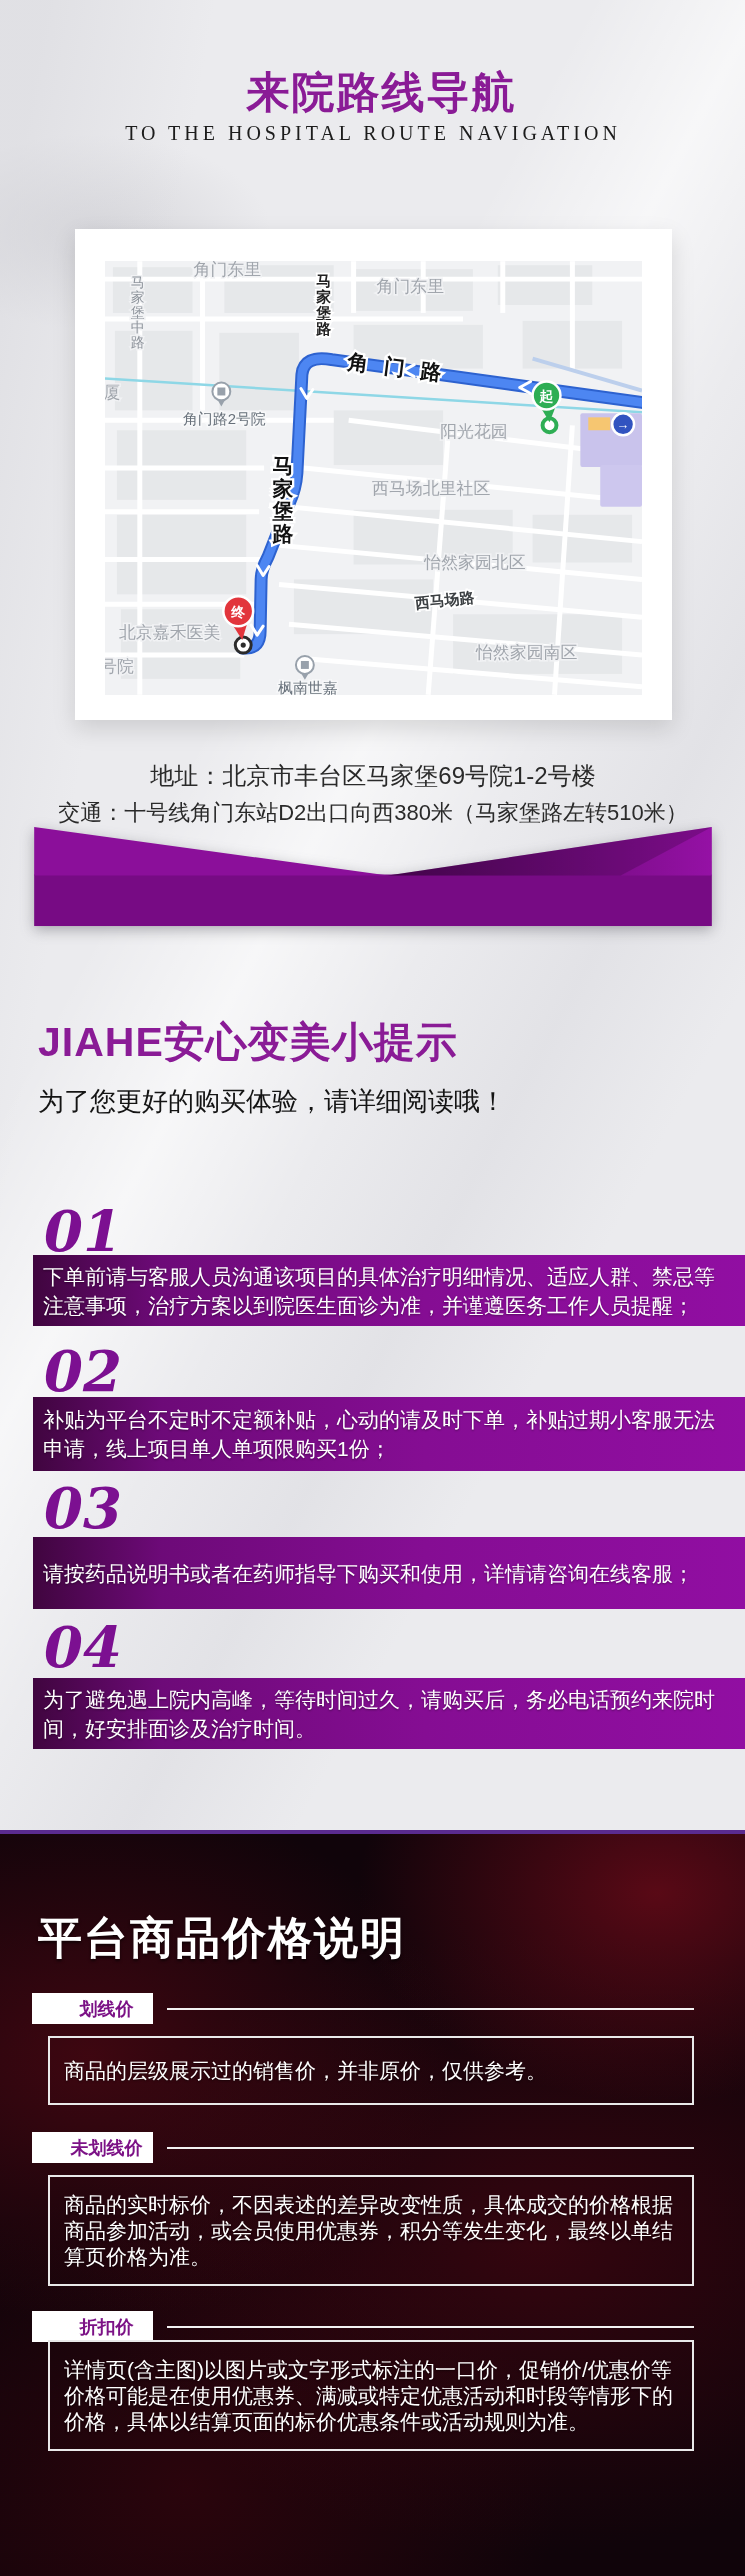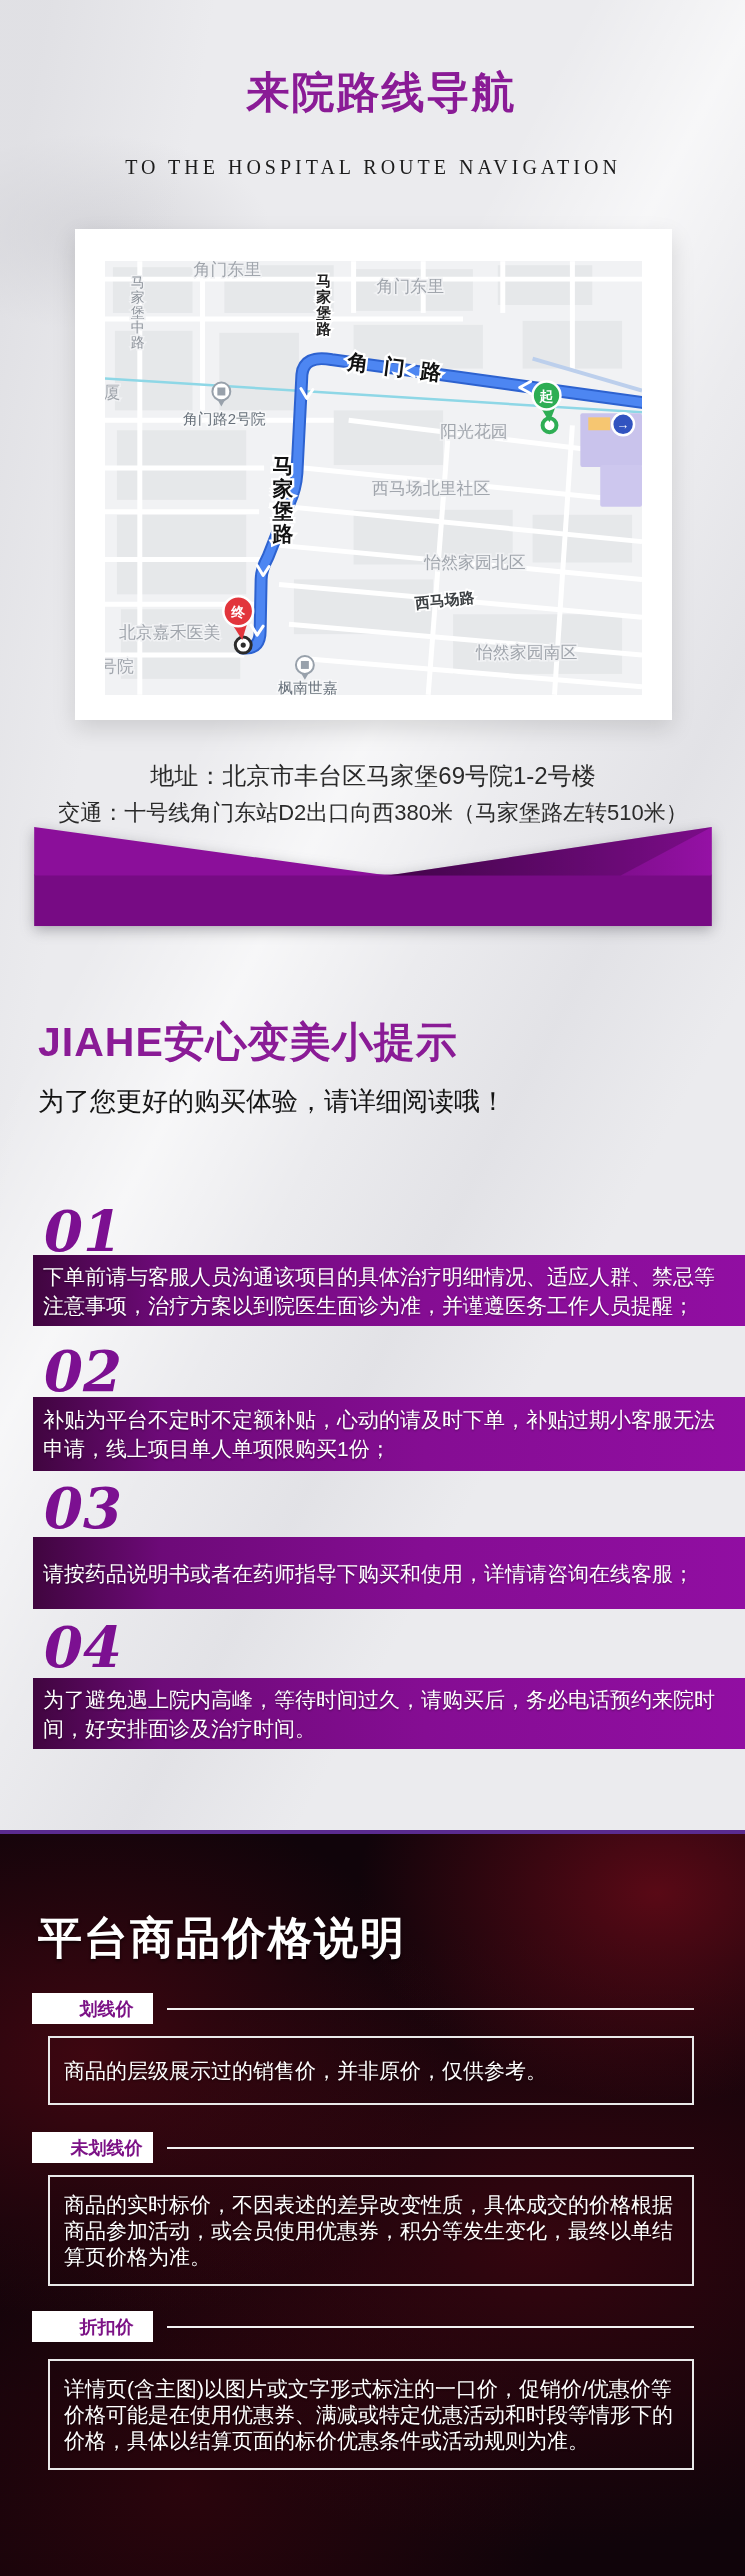--- a/index.html
+++ b/index.html
@@ -10,21 +10,21 @@
     background:
       linear-gradient(118deg, rgba(255,255,255,0) 28%, rgba(255,255,255,.6) 36%, rgba(255,255,255,0) 44%, rgba(219,219,224,.55) 52%, rgba(255,255,255,0) 60%),
       linear-gradient(100deg, rgba(214,214,219,.5) 4%, rgba(255,255,255,0) 18%),
       radial-gradient(259px 139px at 12% 9%, rgba(205,205,210,.7), rgba(205,205,210,0) 70%),
       #ebebee;
   }
   .abs{position:absolute;}
   
   .page-title{left:17px;right:0;top:64px;text-align:center;font-size:43px;font-weight:900;
     color:#8a1b96;letter-spacing:2px;}
-  .page-subtitle{left:0;right:0;top:156px;text-align:center;font-size:20px;
+  .page-subtitle{left:0;right:0;top:122px;text-align:center;font-size:20px;
     font-family:"Liberation Serif","DejaVu Serif",serif;color:#1c1c1c;letter-spacing:4px;}
   
   .map-card{left:75px;top:229px;width:597px;height:491px;background:#fff;
     box-shadow:0 9px 22px rgba(0,0,0,.13);}
   .map-wrap{position:absolute;left:30px;top:32px;width:537px;height:434px;overflow:hidden;background:#f1f2f4;}
   .map-wrap svg{display:block;}
   text.lbl{font-family:"Liberation Sans","DejaVu Sans",sans-serif;}
   text.area{font-size:17px;fill:#a1a6ad;stroke:#f1f2f4;stroke-width:3px;paint-order:stroke;font-weight:500;}
   text.poi{font-size:15px;fill:#67707a;stroke:#f7f8f9;stroke-width:3px;paint-order:stroke;font-weight:500;}
   text.road{font-size:14px;fill:#8d939b;stroke:#f1f2f4;stroke-width:3px;paint-order:stroke;}
@@ -61,21 +61,21 @@
     text-shadow:0 2px 3px rgba(0,0,0,.6);letter-spacing:2px;}
   .price-label{position:absolute;left:32px;width:121px;height:31px;background:#fff;
     display:flex;align-items:center;justify-content:center;
     font-size:18px;font-weight:800;color:#7c1286;padding-left:28px;}
   .price-rule{position:absolute;height:2px;background:#f2f2f2;left:167px;width:527px;}
   .price-box{position:absolute;left:48px;width:646px;border:2px solid #e9e9e9;
     display:flex;align-items:center;color:#fff;font-size:21px;line-height:26px;
     padding:16px 14px;text-shadow:0 1px 2px rgba(0,0,0,.5);}
   .pl1{top:159px;} .pr1{top:174px;} .pb1{top:202px;height:69px;}
   .pl2{top:298px;} .pr2{top:313px;} .pb2{top:341px;height:111px;}
-  .pl3{top:477px;} .pr3{top:492px;} .pb3{top:525px;height:111px;}
+  .pl3{top:477px;} .pr3{top:492px;} .pb3{top:506px;height:111px;}
 </style>
 </head>
 <body>
 
 <div id="page">
 
   <div class="abs page-title">来院路线导航</div>
   <div class="abs page-subtitle">TO THE HOSPITAL ROUTE NAVIGATION</div>
 
   <div class="abs map-card">

